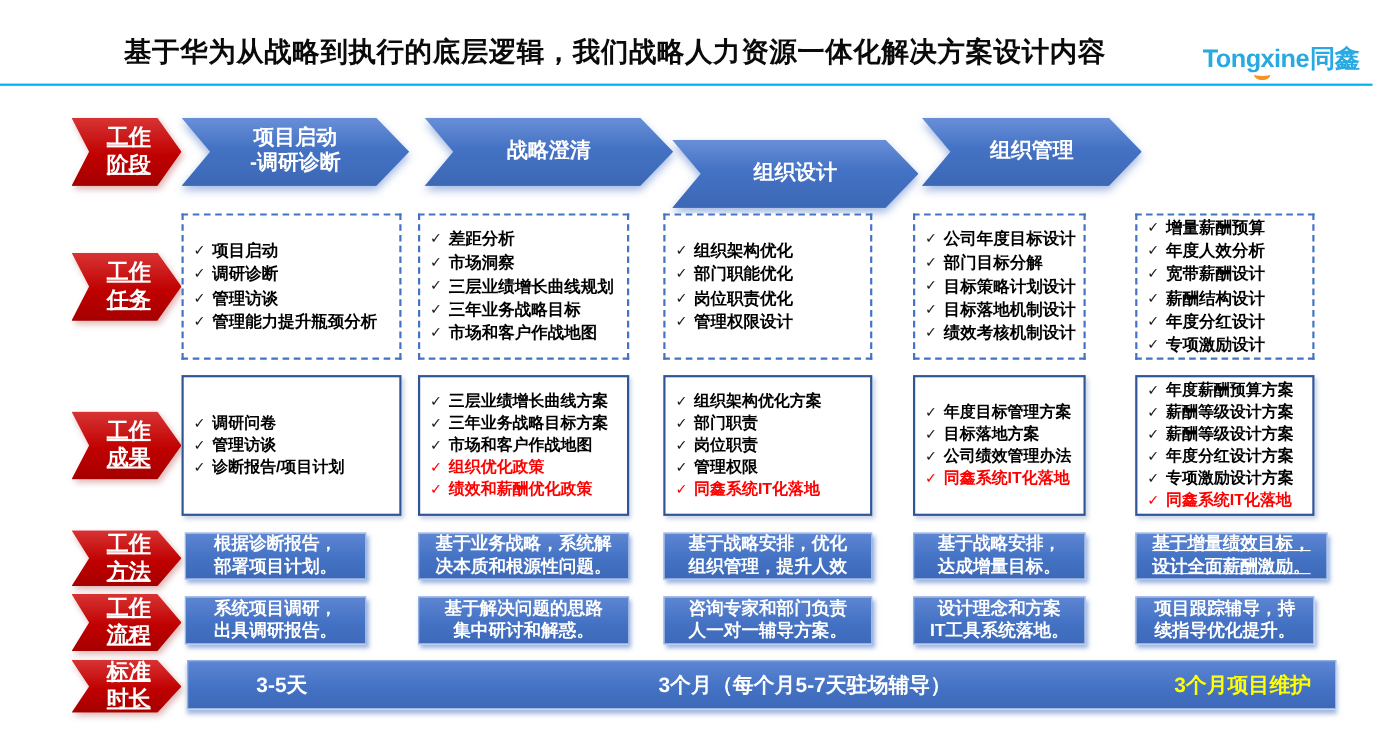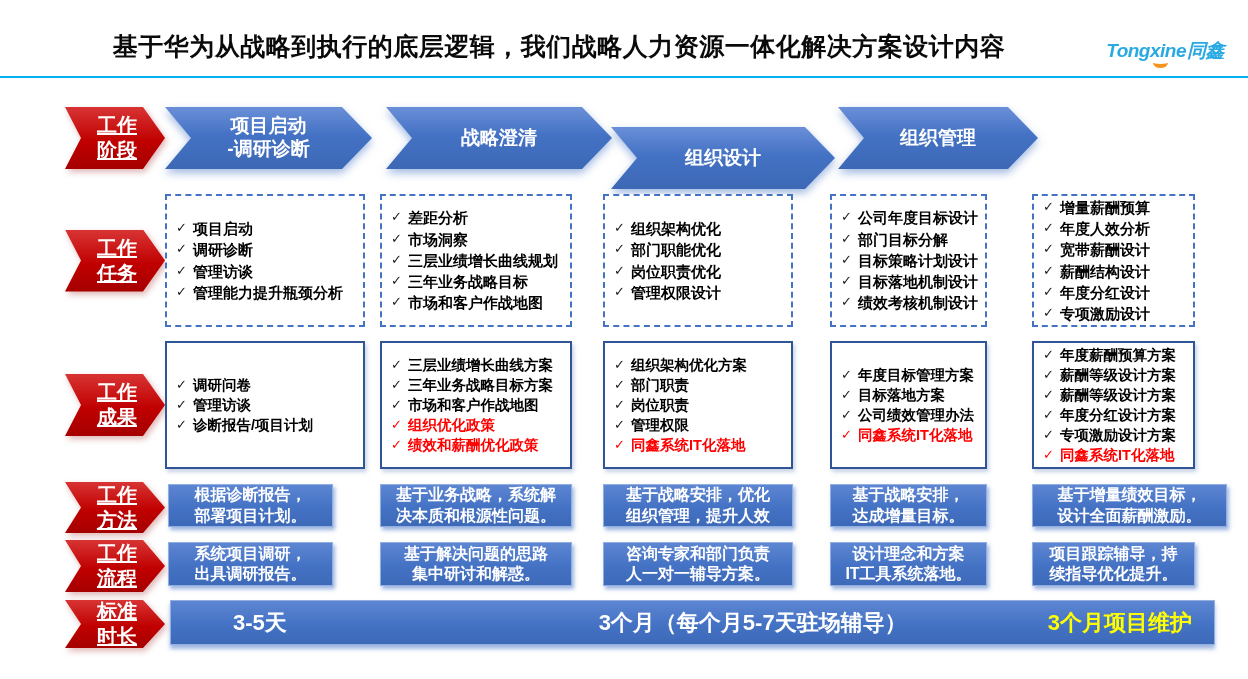--- a/index.html
+++ b/index.html
@@ -2,22 +2,22 @@
 <html><head>
 <meta charset="utf-8">
 <style>
   html,body{margin:0;padding:0;background:#fff;}
   .page{position:relative;width:1248px;height:679px;background:#ffffff;overflow:hidden;
         font-family:"Liberation Sans","DejaVu Sans",sans-serif;}
 
   
   .title{position:absolute;left:0;right:130px;top:30px;text-align:center;
          font-size:25px;font-weight:bold;color:#0a0a0a;letter-spacing:0.5px;white-space:nowrap;}
-  .logo{position:absolute;right:24px;top:38px;font-size:19px;font-weight:bold;
-        color:#29a9e1;letter-spacing:-0.5px;font-style:italic;}
+  .logo{position:absolute;right:12px;top:38px;font-size:23px;font-weight:bold;
+        color:#29a9e1;letter-spacing:-0.5px;}
   .logo .logo-cn{color:#29a9e1;margin-left:1px;}
   .logo .logo-arc{position:absolute;left:47px;bottom:-4px;width:15px;height:7px;
         border-bottom:4px solid #f7941d;border-radius:50%;}
   .header-line{position:absolute;left:0;top:76px;width:100%;height:2px;background:#00b0f0;}
 
   
   .row{position:absolute;left:0;width:100%;}
   #row-stage   {top:107px;height:62px;}
   #row-tasks   {top:194px;height:133px;}
   #row-results {top:341px;height:128px;}
@@ -64,21 +64,21 @@
        background:linear-gradient(180deg,#5d86d2 0%,#4472c4 55%,#3d69b8 100%);
        border:1px solid #93aee0;box-shadow:2px 3px 4px rgba(68,114,196,0.55);
        display:flex;align-items:center;justify-content:center;
        color:#fff;font-weight:bold;font-size:16px;line-height:1.28;
        white-space:pre-line;text-align:center;}
 
   
   #duration-bar{position:absolute;left:170px;width:1045px;top:0;height:45px;
        background:linear-gradient(180deg,#5d86d2 0%,#4472c4 55%,#3d69b8 100%);
        border:1px solid #93aee0;box-sizing:border-box;
-       box-shadow:0 4px 4px rgba(68,114,196,0.5);color:#fff;font-weight:bold;font-size:22px;}
+       box-shadow:0 4px 4px rgba(68,114,196,0.5);color:#fff;font-weight:bold;font-size:19px;}
   #duration-bar .dur{position:absolute;top:50%;transform:translateY(-50%);white-space:nowrap;}
   #dur-left{left:62px;}
   #dur-mid{left:41%;transform:translate(-50%,-50%);}
   #dur-right{right:22px;color:#ffff00;}
 </style>
 </head>
 <body>
 
 <div class="page">
 
@@ -337,21 +337,21 @@
 方法</div>
     </div>
   <div class="bar" style="left: 168px; width: 165px;">根据诊断报告，
 部署项目计划。</div>
       <div class="bar" style="left: 380px; width: 192px;">基于业务战略，系统解
 决本质和根源性问题。</div>
       <div class="bar" style="left: 603px; width: 190px;">基于战略安排，优化
 组织管理，提升人效</div>
       <div class="bar" style="left: 830px; width: 157px;">基于战略安排，
 达成增量目标。</div>
-      <div class="bar" style="left: 1032px; width: 195px;">基于增量绩效目标，
+      <div class="bar" style="left: 1032px; width: 175px; text-decoration: underline;">基于增量绩效目标，
 设计全面薪酬激励。</div>
     </div>
 
   <div class="row" id="row-process">
     <div class="arrow-wrap arrow-full">
       <div class="red-arrow">工作
 流程</div>
     </div>
   <div class="bar" style="left: 168px; width: 165px;">系统项目调研，
 出具调研报告。</div>

